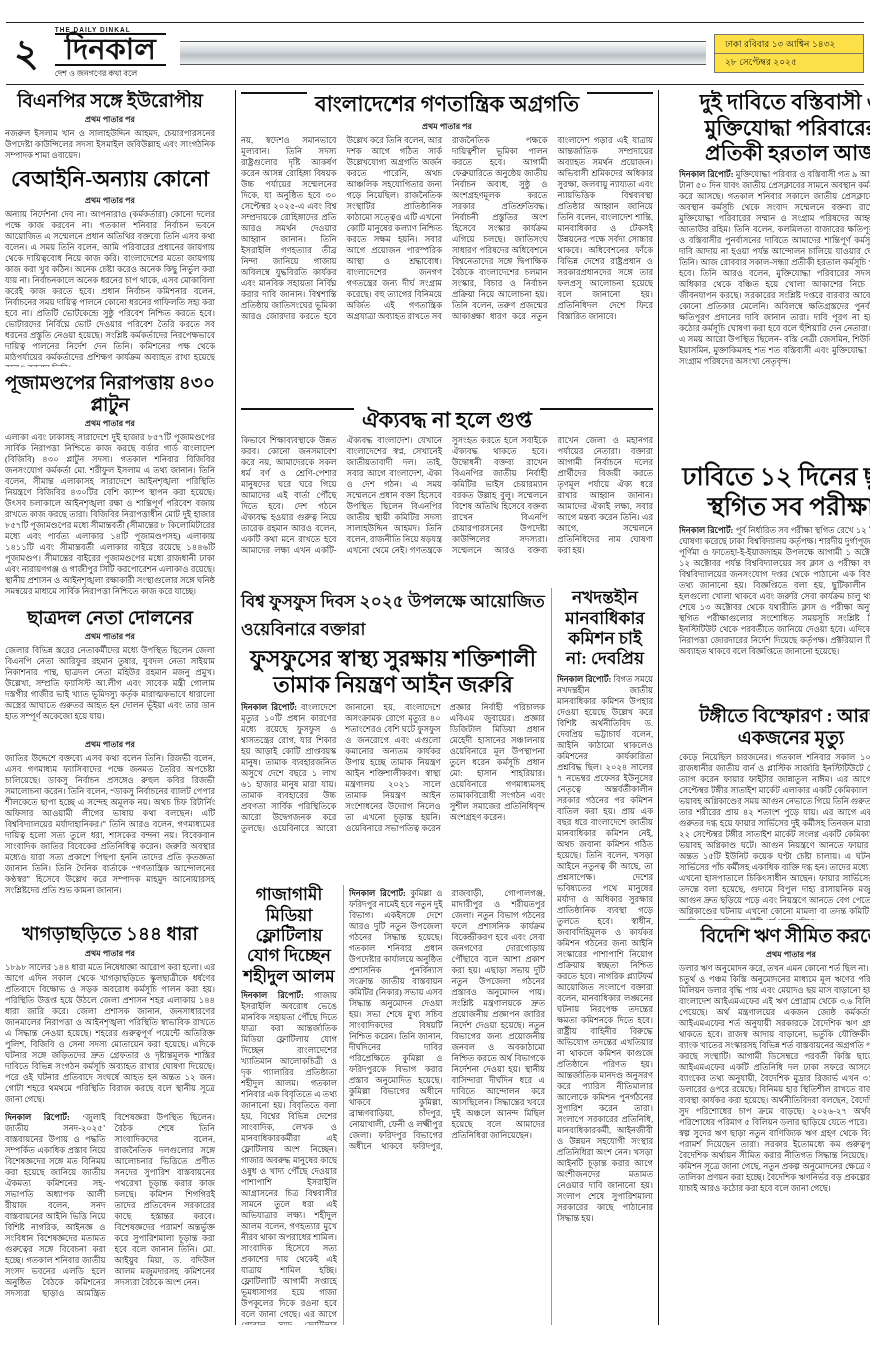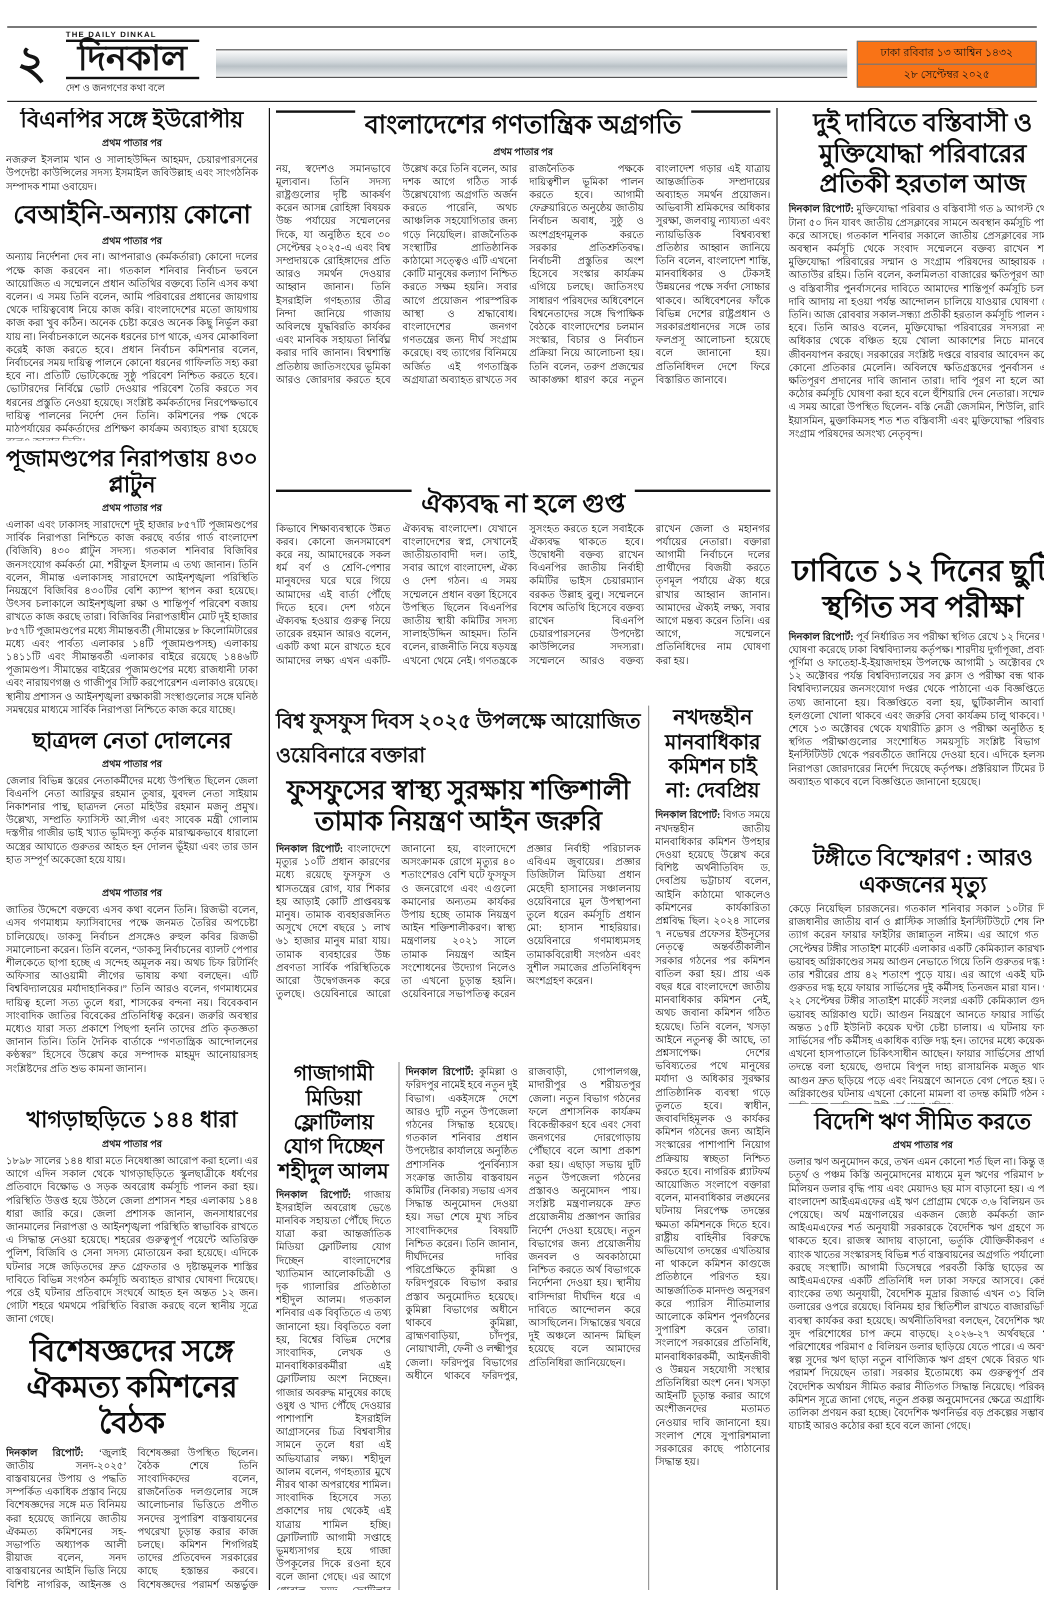--- a/index.html
+++ b/index.html
@@ -13,27 +13,27 @@
   .masthead { padding:22px 6px 0 6px; }
   .mast-top-rule { border-top:1.5px solid #222; margin:0 0 1px 0; }
   .mast-row { display:flex; align-items:center; gap:8px; padding:2px 0; }
   .pageno { font-size:38px; font-weight:700; line-height:1; padding:0 2px 0 8px; }
   .logo-block { padding:0 6px; }
   .overline { font-size:6.5px; font-weight:700; letter-spacing:1px; font-family:"Liberation Sans", sans-serif; }
   .logo { font-size:29px; font-weight:800; line-height:1; border:2px solid #111; border-left:none; border-right:none; padding:0 10px; }
   .tagline { font-size:8px; margin-top:1px; }
   .bar { flex:1; height:24px; border-top:1px solid #555; border-bottom:1px solid #555;
          background:linear-gradient(180deg,#fbfbfb 0%,#cfd5d9 45%,#b9c1c6 60%,#eceeef 100%); }
-  .datebox { border:1px solid #777; font-size:9px; text-align:center; min-width:150px;
-             background:#f97316; font-family:"Liberation Sans", sans-serif; }
+  .datebox { border:1px solid #777; font-size:9px; text-align:left; min-width:150px;
+             background:#fde047; font-family:"Liberation Sans", sans-serif; }
   .datebox .date1 { padding:2px 10px 1px; border-bottom:1px solid #777; }
   .datebox .date2 { padding:1px 10px 2px; }
   .mast-bot-rule { border-top:1.5px solid #222; margin-top:2px; }
   
-  .content { display:grid; grid-template-columns:210px 424px 224px; gap:0 9px;
+  .content { display:grid; grid-template-columns:210px 424px 224px; gap:0 20px;
              padding:5px 5px 6px 5px; height:1246px; }
   .col-left, .col-right { overflow:hidden; }
   .col-mid { border-left:1px solid #111; border-right:1px solid #111; padding:0 5px; overflow:hidden; }
   
   article { margin-bottom:5px; }
   h2 { font-weight:800; text-align:center; color:#0d0d0d; }
   .h-sm  { font-size:17px; line-height:1.2; }
   .h-md  { font-size:18.5px; line-height:1.2; }
   .h-lg  { font-size:21px;  line-height:1.22; }
   .h-xl  { font-size:25px;  line-height:1.2; }
@@ -110,21 +110,20 @@
         <p class="body" style="height:165px">জাতির উদ্দেশে বক্তব্যে এসব কথা বলেন তিনি। রিজভী বলেন, এসব গণমাধ্যম ফ্যাসিবাদের পক্ষে জনমত তৈরির অপচেষ্টা চালিয়েছে। ডাকসু নির্বাচন প্রসঙ্গেও রুহুল কবির রিজভী সমালোচনা করেন। তিনি বলেন, “ডাকসু নির্বাচনের ব্যালট পেপার শীলকেতে ছাপা হচ্ছে এ সন্দেহ অমূলক নয়। অথচ চিফ রিটার্নিং অফিসার আওয়ামী লীগের ভাষায় কথা বলছেন। এটি বিশ্ববিদ্যালয়ের মর্যাদাহানিকর।” তিনি আরও বলেন, গণমাধ্যমের দায়িত্ব হলো সত্য তুলে ধরা, শাসকের বন্দনা নয়। বিবেকবান সাংবাদিক জাতির বিবেকের প্রতিনিধিত্ব করেন। জরুরি অবস্থার মধ্যেও যারা সত্য প্রকাশে পিছপা হননি তাদের প্রতি কৃতজ্ঞতা জানান তিনি। তিনি দৈনিক বার্তাকে “গণতান্ত্রিক আন্দোলনের কণ্ঠস্বর” হিসেবে উল্লেখ করে সম্পাদক মাহমুদ আনোয়ারসহ সংশ্লিষ্টদের প্রতি শুভ কামনা জানান।</p>
       </article>
 
       <article>
         <h2 class="h-md">খাগড়াছড়িতে ১৪৪ ধারা</h2>
         <div class="continued">প্রথম পাতার পর</div>
         <p class="body" style="height:145px">১৮৯৮ সালের ১৪৪ ধারা মতে নিষেধাজ্ঞা আরোপ করা হলো। এর আগে এদিন সকাল থেকে খাগড়াছড়িতে স্কুলছাত্রীকে ধর্ষণের প্রতিবাদে বিক্ষোভ ও সড়ক অবরোধ কর্মসূচি পালন করা হয়। পরিস্থিতি উত্তপ্ত হয়ে উঠলে জেলা প্রশাসন শহর এলাকায় ১৪৪ ধারা জারি করে। জেলা প্রশাসক জানান, জনসাধারণের জানমালের নিরাপত্তা ও আইনশৃঙ্খলা পরিস্থিতি স্বাভাবিক রাখতে এ সিদ্ধান্ত নেওয়া হয়েছে। শহরের গুরুত্বপূর্ণ পয়েন্টে অতিরিক্ত পুলিশ, বিজিবি ও সেনা সদস্য মোতায়েন করা হয়েছে। এদিকে ঘটনার সঙ্গে জড়িতদের দ্রুত গ্রেফতার ও দৃষ্টান্তমূলক শাস্তির দাবিতে বিভিন্ন সংগঠন কর্মসূচি অব্যাহত রাখার ঘোষণা দিয়েছে। পরে ওই ঘটনার প্রতিবাদে সংঘর্ষে আহত হন অন্তত ১২ জন। গোটা শহরে থমথমে পরিস্থিতি বিরাজ করছে বলে স্থানীয় সূত্রে জানা গেছে।</p>
       </article>
 
       <article>
-        <h2 class="h-xl">বিশেষজ্ঞদের সঙ্গে ঐকমত্য কমিশনের বৈঠক</h2>
         <p class="body cols2" style="height:188px; margin-top:3px"><b class="byline">দিনকাল রিপোর্ট:</b> <span>‘জুলাই জাতীয় সনদ-২০২৫’ বাস্তবায়নের উপায় ও পদ্ধতি সম্পর্কিত একাধিক প্রস্তাব নিয়ে বিশেষজ্ঞদের সঙ্গে মত বিনিময় করা হয়েছে জানিয়ে জাতীয় ঐকমত্য কমিশনের সহ-সভাপতি অধ্যাপক আলী রীয়াজ বলেন, সনদ বাস্তবায়নের আইনি ভিত্তি নিয়ে বিশিষ্ট নাগরিক, আইনজ্ঞ ও সংবিধান বিশেষজ্ঞদের মতামত গুরুত্বের সঙ্গে বিবেচনা করা হচ্ছে। গতকাল শনিবার জাতীয় সংসদ ভবনের এলডি হলে অনুষ্ঠিত বৈঠকে কমিশনের সদস্যরা ছাড়াও আমন্ত্রিত বিশেষজ্ঞরা উপস্থিত ছিলেন। বৈঠক শেষে তিনি সাংবাদিকদের বলেন, রাজনৈতিক দলগুলোর সঙ্গে আলোচনার ভিত্তিতে প্রণীত সনদের সুপারিশ বাস্তবায়নের পথরেখা চূড়ান্ত করার কাজ চলছে। কমিশন শিগগিরই তাদের প্রতিবেদন সরকারের কাছে হস্তান্তর করবে। বিশেষজ্ঞদের পরামর্শ অন্তর্ভুক্ত করে সুপারিশমালা চূড়ান্ত করা হবে বলে জানান তিনি। মো. আইয়ুব মিয়া, ড. বদিউল আলম মজুমদারসহ কমিশনের সদস্যরা বৈঠকে অংশ নেন।</span></p>
       </article>
 
     </section>
 
     <section class="col-mid">
 
       <article>
         <div class="rule-head">
           <span class="hline"></span>

